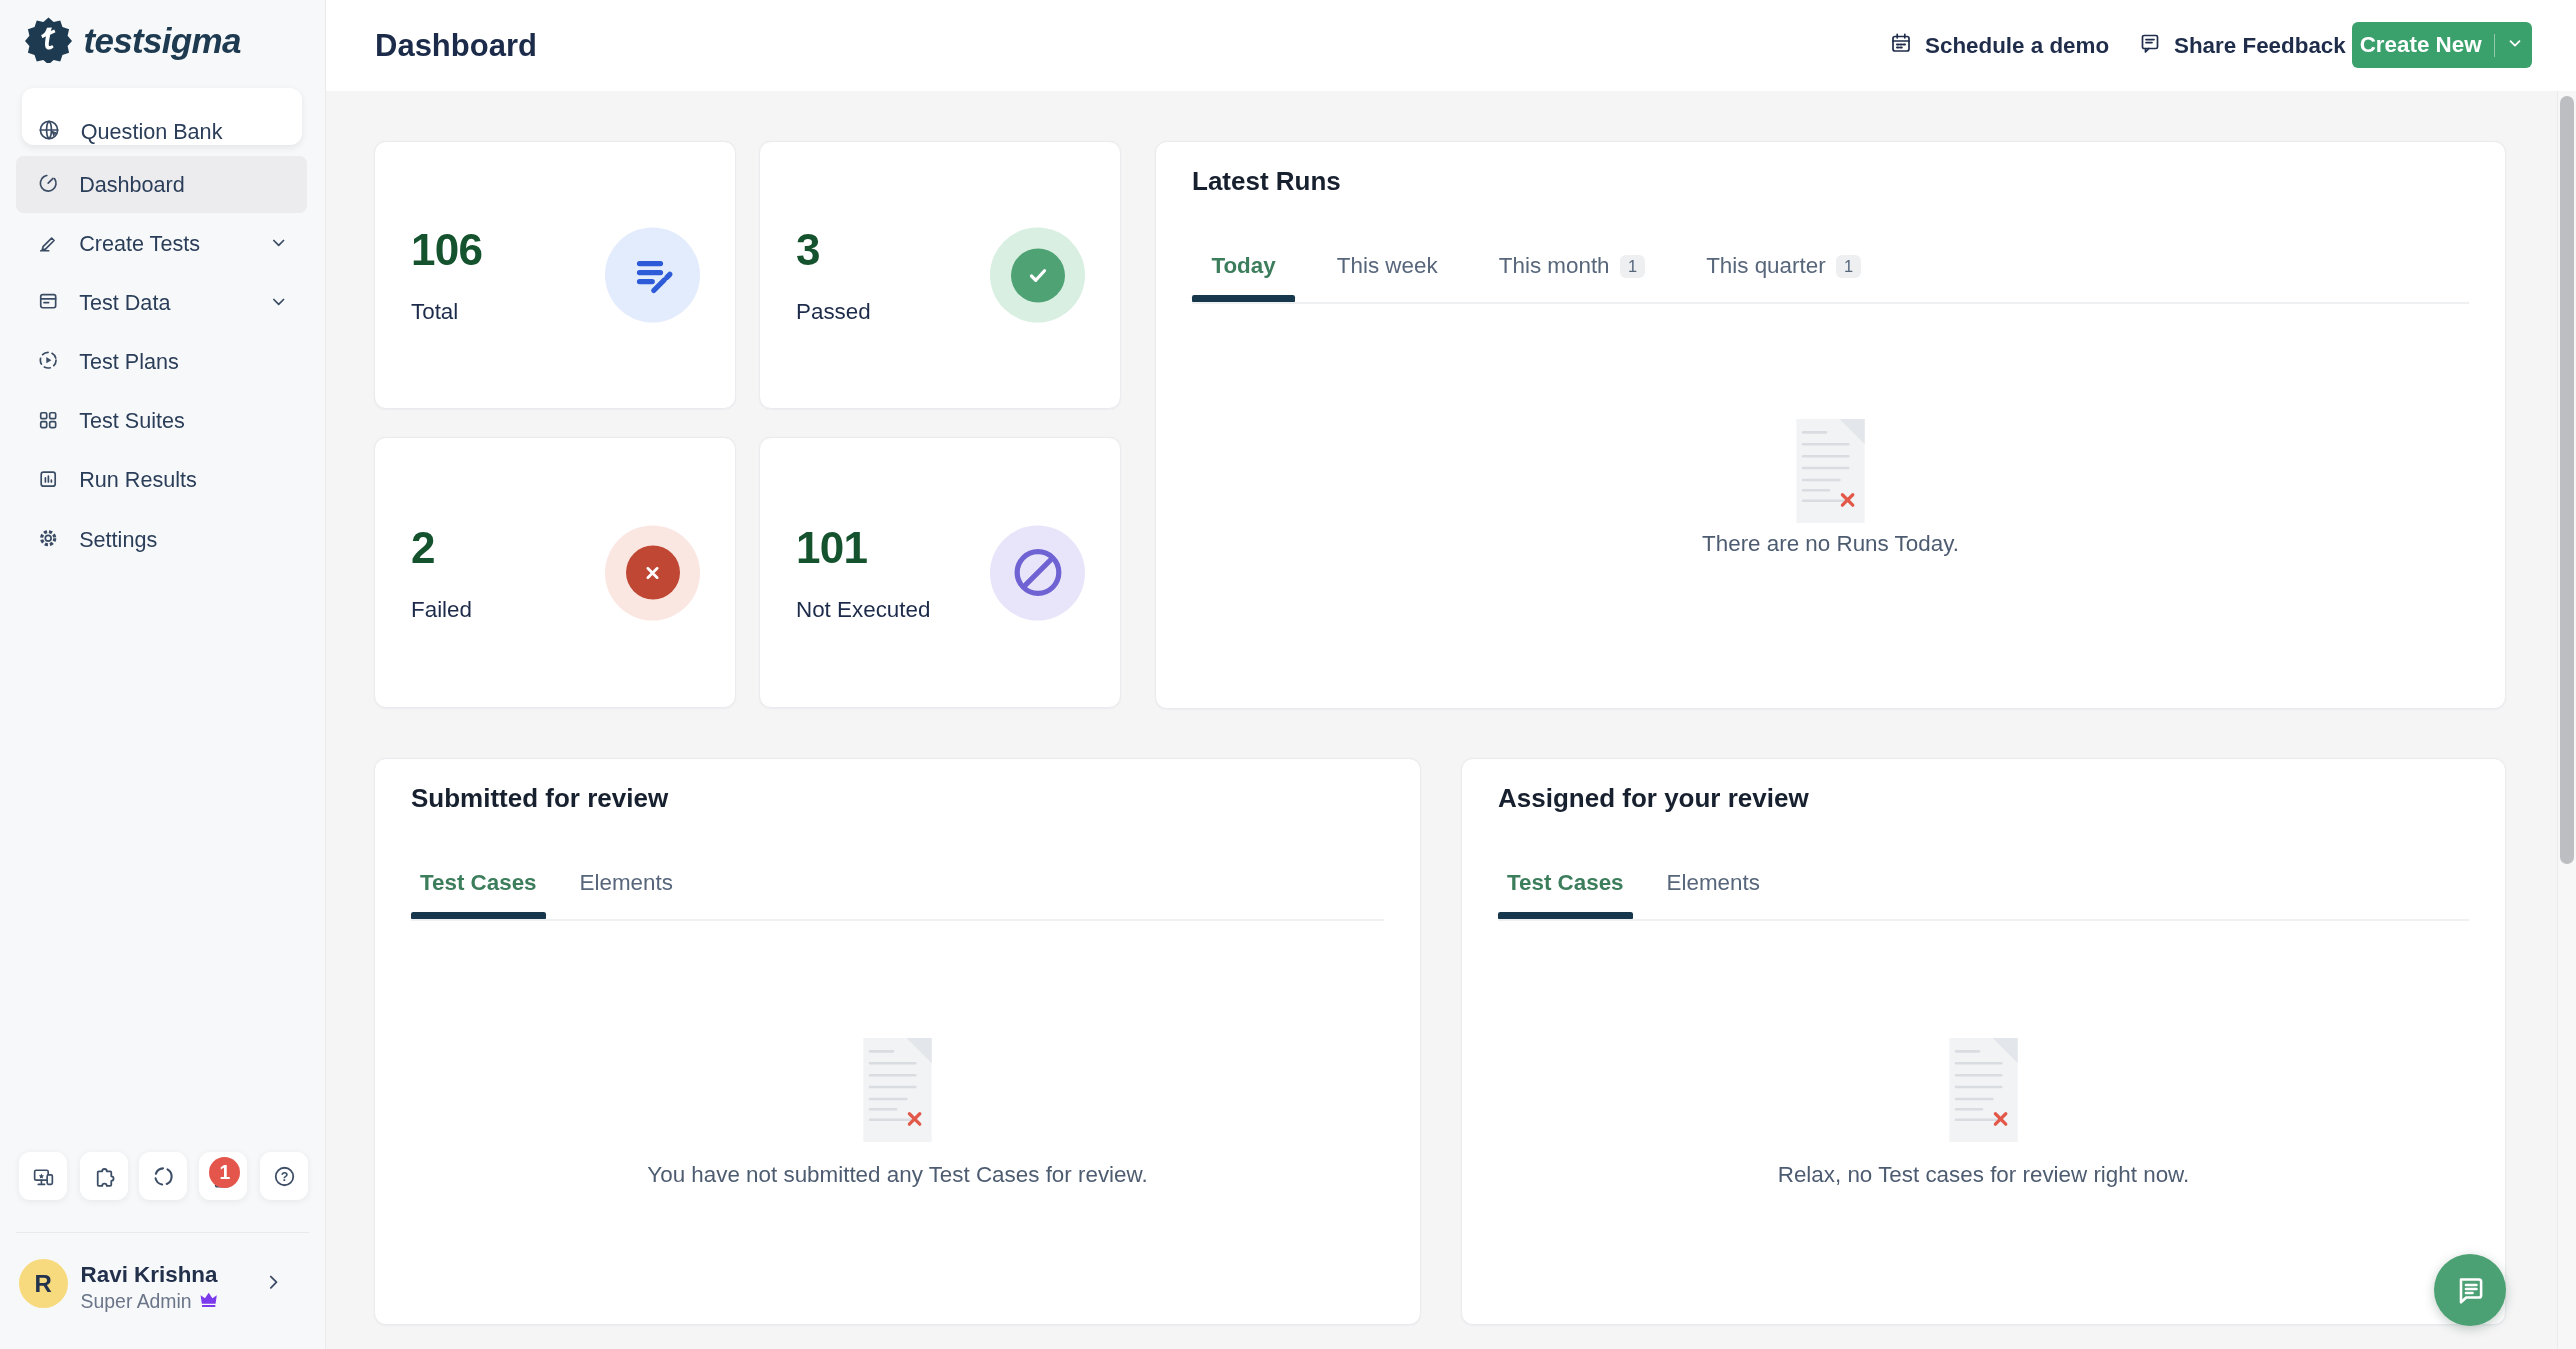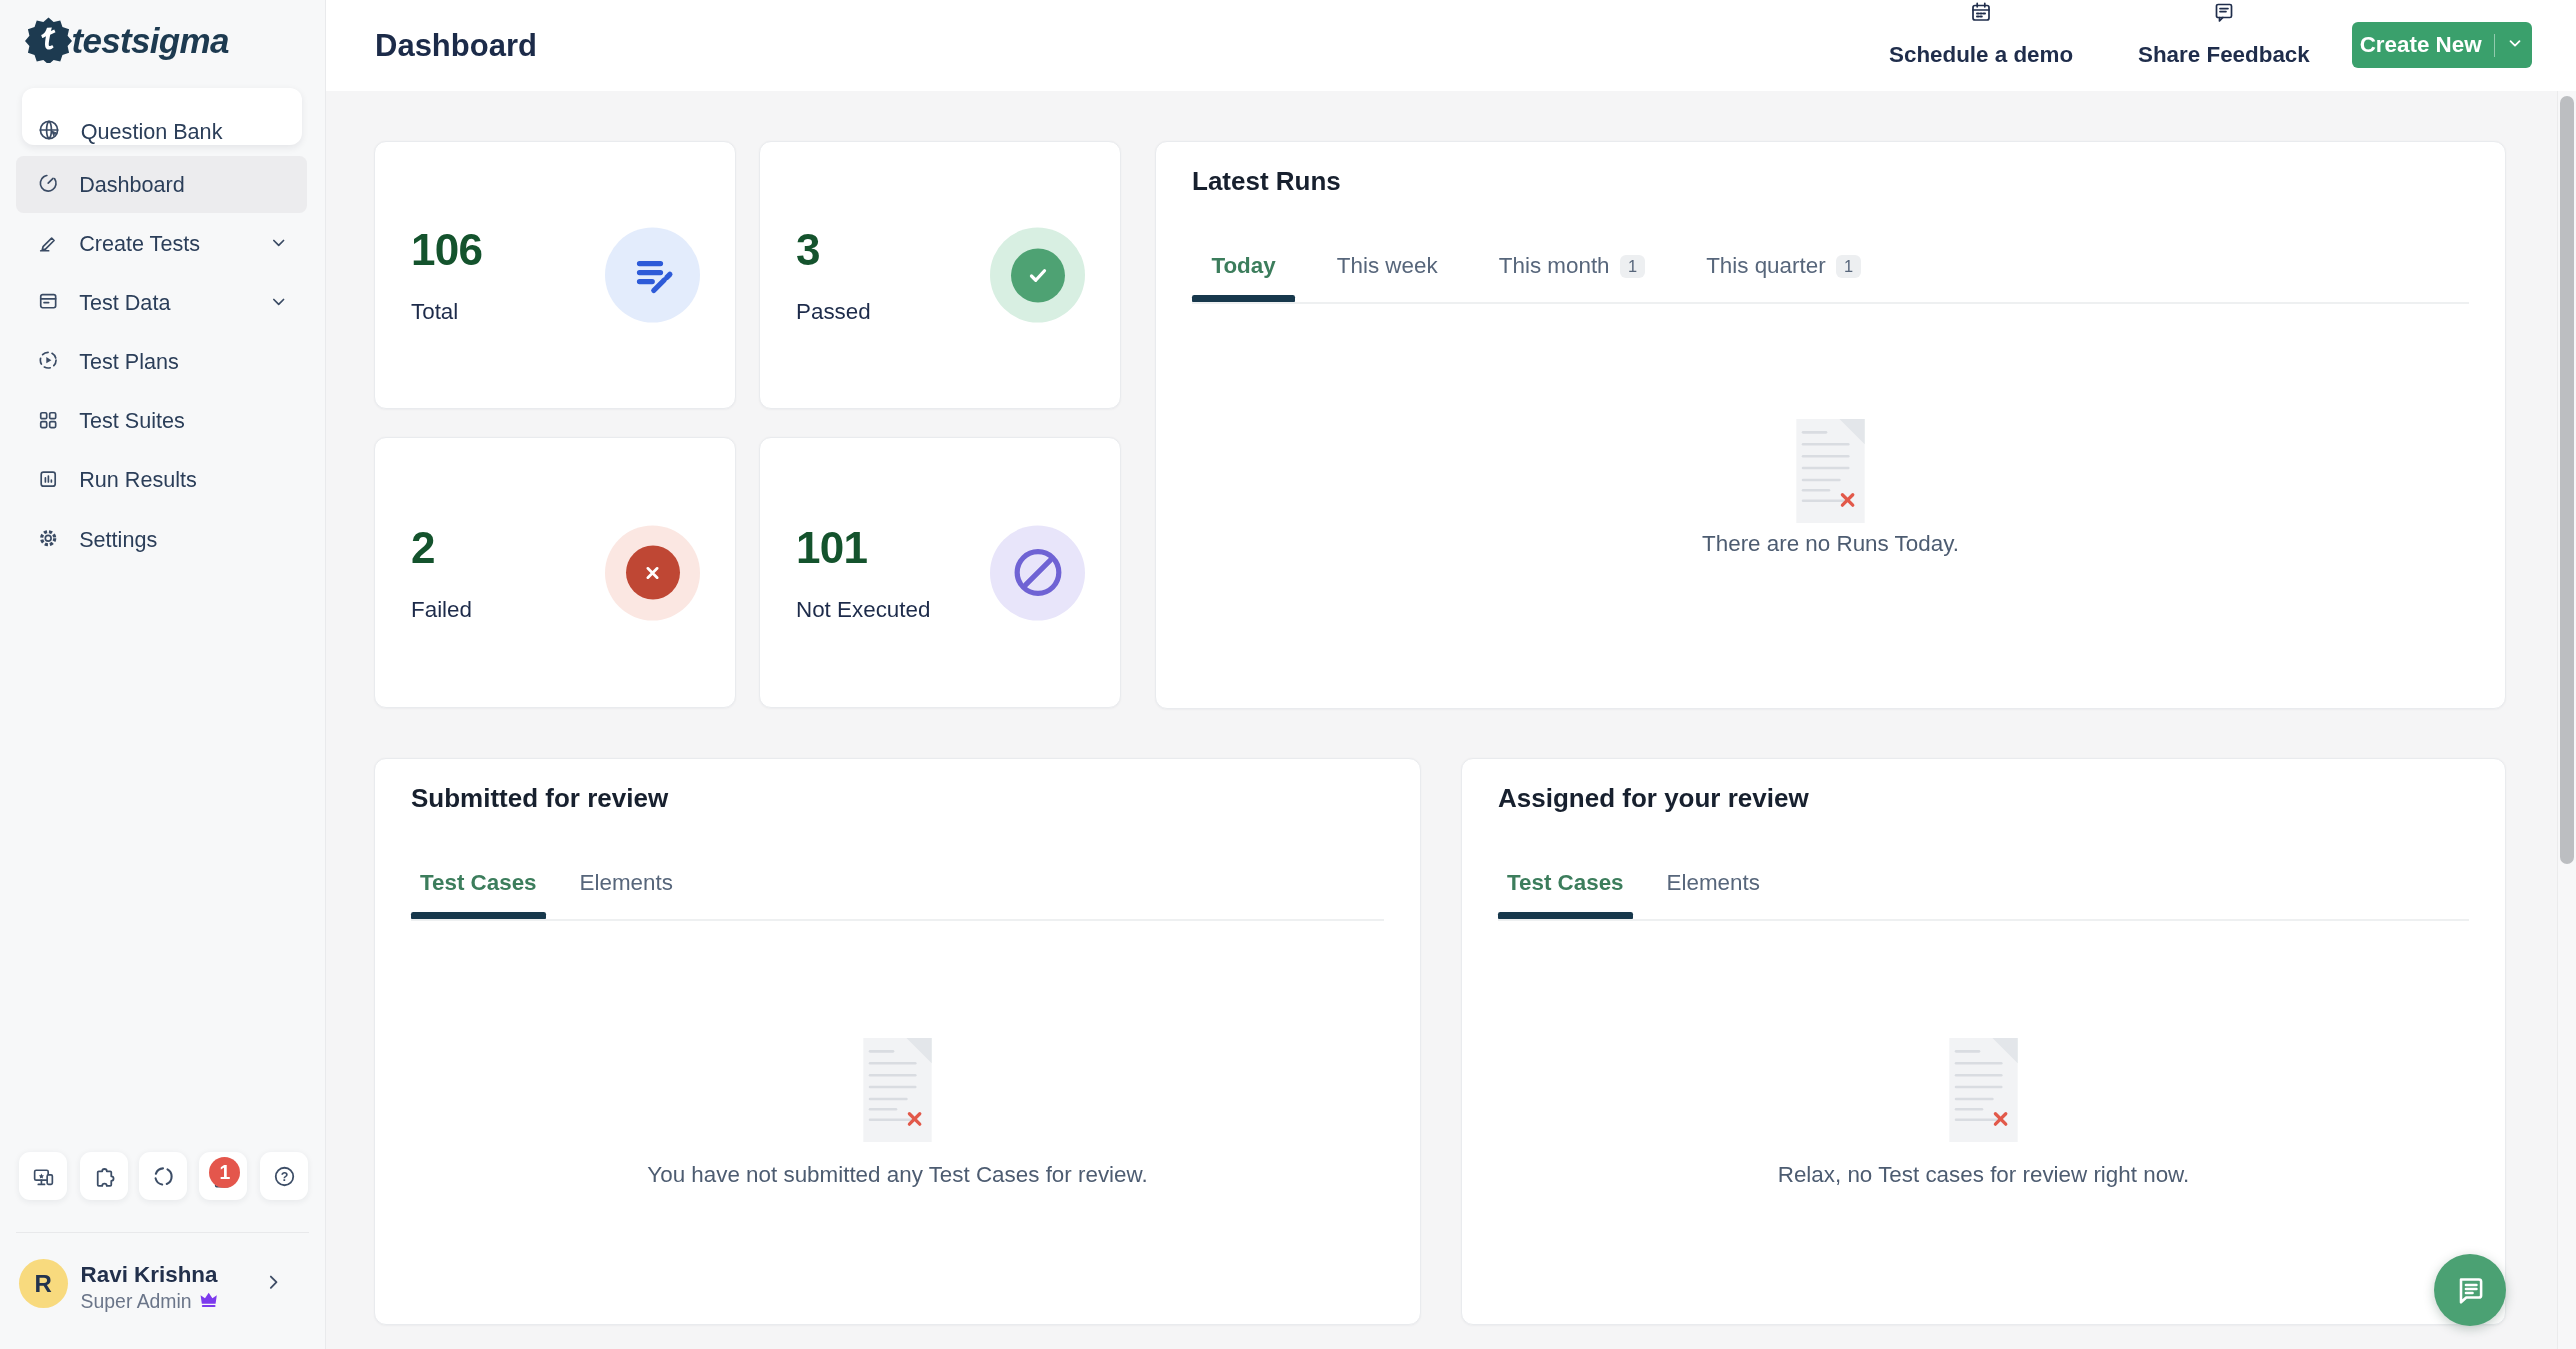--- a/index.html
+++ b/index.html
@@ -2,21 +2,21 @@
 <html style="font-size:12px"><head>
 <meta charset="utf-8">
 <style>
   html,body{margin:0;padding:0;width:2576px;height:1349px;overflow:hidden;
     font-family:"Liberation Sans",sans-serif;background:#f5f5f6;}
   .app{position:relative;width:2576px;height:1349px;}
 
   
   .sidebar{position:absolute;left:0;top:0;width:326px;height:1349px;background:#f7f8f9;
     border-right:0.7px solid #e9eaec;box-sizing:border-box;}
-  .logo-row{position:absolute;left:24.6px;top:15.7px;display:flex;align-items:center;}
+  .logo-row{position:absolute;left:24.6px;top:15.7px;display:flex;align-items:center;gap:12px;}
   .wordmark{font-size:35px;font-weight:700;font-style:italic;color:#1d3a50;letter-spacing:-0.7px;}
   .qb-card{position:absolute;left:22.4px;top:88px;width:280px;height:57px;background:#fff;
     border-radius:12px;box-shadow:0 2.2px 7.5px rgba(20,30,50,.08);display:flex;align-items:flex-end;
     padding-left:15px;box-sizing:border-box;gap:19.4px;cursor:pointer;}
   .nav{position:absolute;left:16.4px;top:156px;width:291px;}
   .nav-item{height:57px;border-radius:7.5px;display:flex;align-items:center;padding-left:21px;
     box-sizing:border-box;gap:19.4px;position:relative;cursor:pointer;margin-bottom:2.2px;}
   .nav-item.active{background:#ececee;}
   .nav-label,.qb-label{font-size:21.6px;font-weight:500;color:#2b3e59;}
   .nav-chevron{position:absolute;right:19.4px;top:50%;transform:translateY(-50%);}
@@ -33,21 +33,21 @@
     color:#22334f;font-size:24px;font-weight:600;display:flex;align-items:center;justify-content:center;}
   .user-name{position:absolute;left:62px;top:3px;font-size:22.4px;font-weight:600;color:#22304c;}
   .user-role{position:absolute;left:62px;top:31px;font-size:19.4px;color:#6a7589;display:flex;align-items:center;gap:7.5px;}
   .user-chevron{position:absolute;right:25px;top:12px;}
 
   
   .topbar{position:absolute;left:326px;top:0;width:2250px;height:91px;background:#fff;}
   .page-title{position:absolute;left:49px;top:0;height:91px;display:flex;align-items:center;
     font-size:31px;font-weight:700;color:#1c2b49;}
   .hdr-action{position:absolute;top:0;height:91px;display:flex;align-items:center;gap:12px;
-    font-size:22.4px;font-weight:600;color:#1f2d4b;cursor:pointer;flex-direction:column;}
+    font-size:22.4px;font-weight:600;color:#1f2d4b;cursor:pointer;}
   .create-btn{position:absolute;left:2026px;top:22.4px;width:180px;height:46px;background:#3aa06c;
     border:none;border-radius:6px;color:#fff;font-size:22.4px;font-weight:600;
     font-family:"Liberation Sans",sans-serif;display:flex;align-items:center;justify-content:center;
     gap:12px;cursor:pointer;}
   .btn-sep{width:0.7px;height:22.4px;background:rgba(255,255,255,.45);}
 
   
   .panel{position:absolute;background:#fff;border:0.7px solid #e9ebee;border-radius:12px;
     box-shadow:0 0.7px 2.2px rgba(16,24,40,.04);box-sizing:border-box;}
   .stat-text{position:absolute;left:36px;top:50%;transform:translateY(-50%);}

